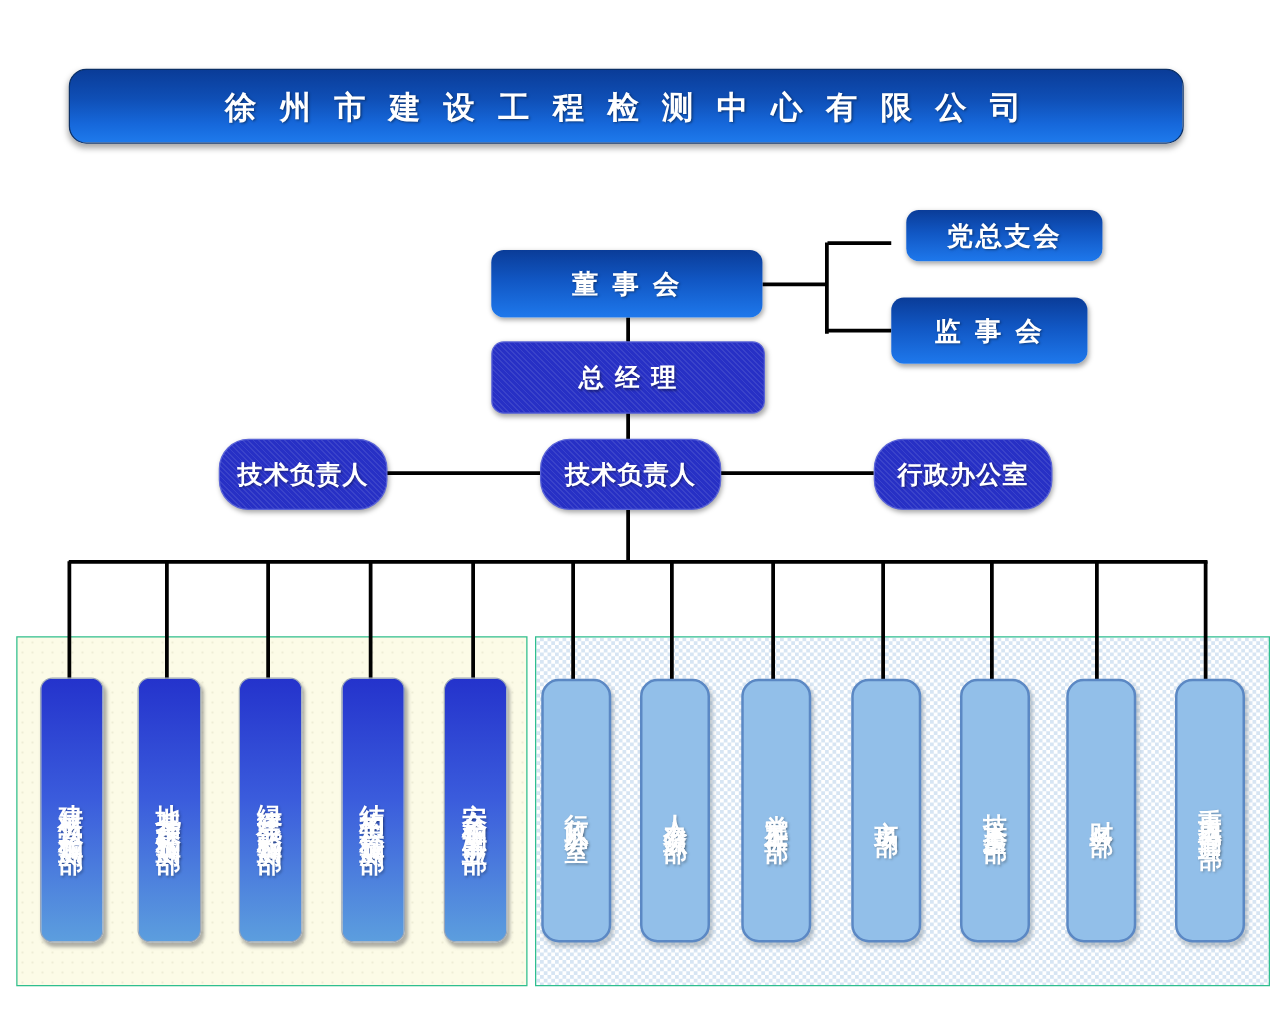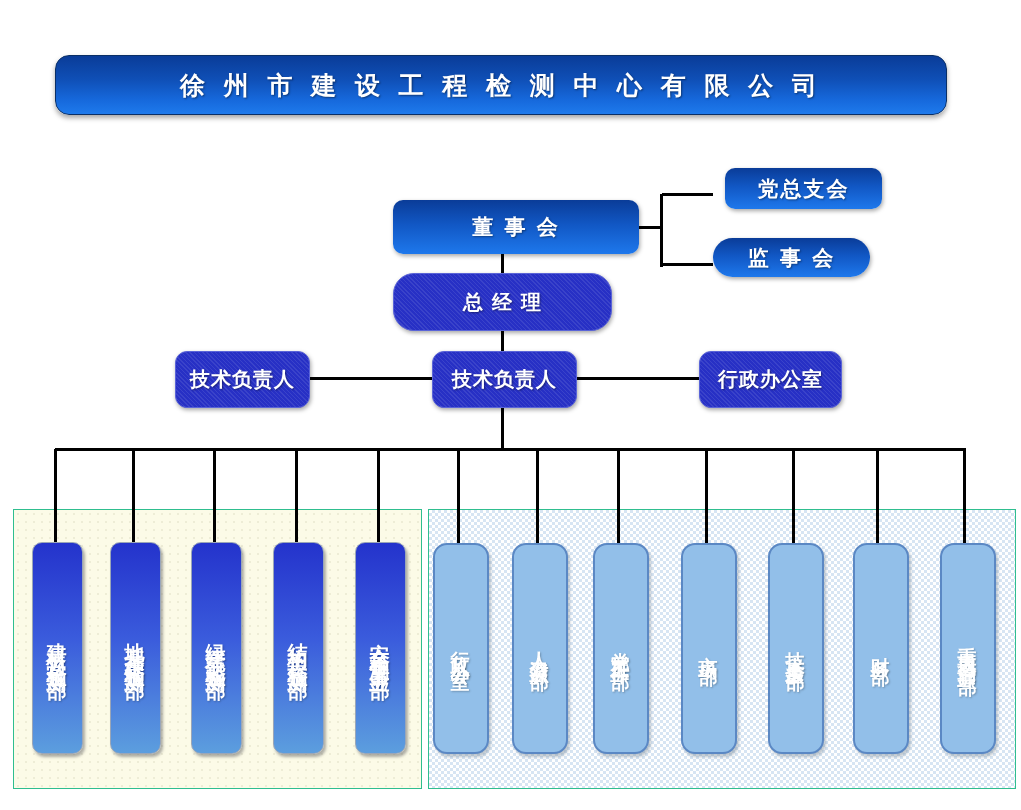--- a/index.html
+++ b/index.html
@@ -23,21 +23,21 @@
   .gbox{
     position:absolute;border-radius:10px;
     background:linear-gradient(180deg,#0a3c98 0%,#1157c4 45%,#1e78ec 100%);
     box-shadow:1px 2px 4px rgba(0,0,0,0.35);
     display:flex;align-items:center;justify-content:center;
     color:#ffffff;font-weight:bold;font-size:21px;letter-spacing:2px;
     text-shadow:1px 1px 2px rgba(0,0,0,0.4);
   }
   
   .rbox{
-    position:absolute;border-radius:12px;
+    position:absolute;border-radius:24px;
     background-color:#2730c5;
     background-image:repeating-linear-gradient(45deg,rgba(255,255,255,0.09) 0 1px,transparent 1px 3px);
     border:1px solid #5a64d8;
     box-shadow:1px 2px 4px rgba(0,0,0,0.35);
     display:flex;align-items:center;justify-content:center;
     color:#ffffff;font-weight:bold;font-size:20px;letter-spacing:1px;
     text-shadow:1px 1px 2px rgba(0,0,0,0.4);
   }
   
   .panel-left{
@@ -108,30 +108,30 @@
   <div class="line" style="left:295px;top:449px;width:3px;height:94px;"></div>
   <div class="line" style="left:377px;top:449px;width:3px;height:94px;"></div>
   <div class="line" style="left:457px;top:449px;width:3px;height:95px;"></div>
   <div class="line" style="left:536px;top:449px;width:3px;height:95px;"></div>
   <div class="line" style="left:617px;top:449px;width:3px;height:95px;"></div>
   <div class="line" style="left:705px;top:449px;width:3px;height:95px;"></div>
   <div class="line" style="left:792px;top:449px;width:3px;height:95px;"></div>
   <div class="line" style="left:876px;top:449px;width:3px;height:95px;"></div>
   <div class="line" style="left:963px;top:449px;width:3px;height:95px;"></div>
 
-  <div class="gbox" style="left:393px;top:200px;width:246px;height:54px;text-align:center;">
+  <div class="gbox" style="left:393px;top:200px;width:217px;height:54px;text-align:center;">
     <span>董 事 会</span>
   </div>
   <div class="gbox" style="left:713px;top:168px;width:157px;height:41px;margin-left:12px;">
     <span>党总支会</span>
   </div>
-  <div class="gbox" style="left:713px;top:238px;width:157px;height:39px;border-radius:20px;">
+  <div class="gbox" style="left:713px;top:238px;width:157px;height:53px;">
     <span>监 事 会</span>
   </div>
-  <div class="rbox" style="left:393px;top:273px;width:217px;height:56px;border-radius:21px;">
+  <div class="rbox" style="left:393px;top:273px;width:217px;height:56px;border-radius:10px;">
     <span>总 经 理</span>
   </div>
   <div class="rbox" style="left:175px;top:351px;width:133px;height:55px;">
     <span>技术负责人</span>
   </div>
   <div class="rbox" style="left:432px;top:351px;width:143px;height:55px;">
     <span>技术负责人</span>
   </div>
   <div class="rbox" style="left:699px;top:351px;width:141px;height:55px;">
     <span>行政办公室</span>

